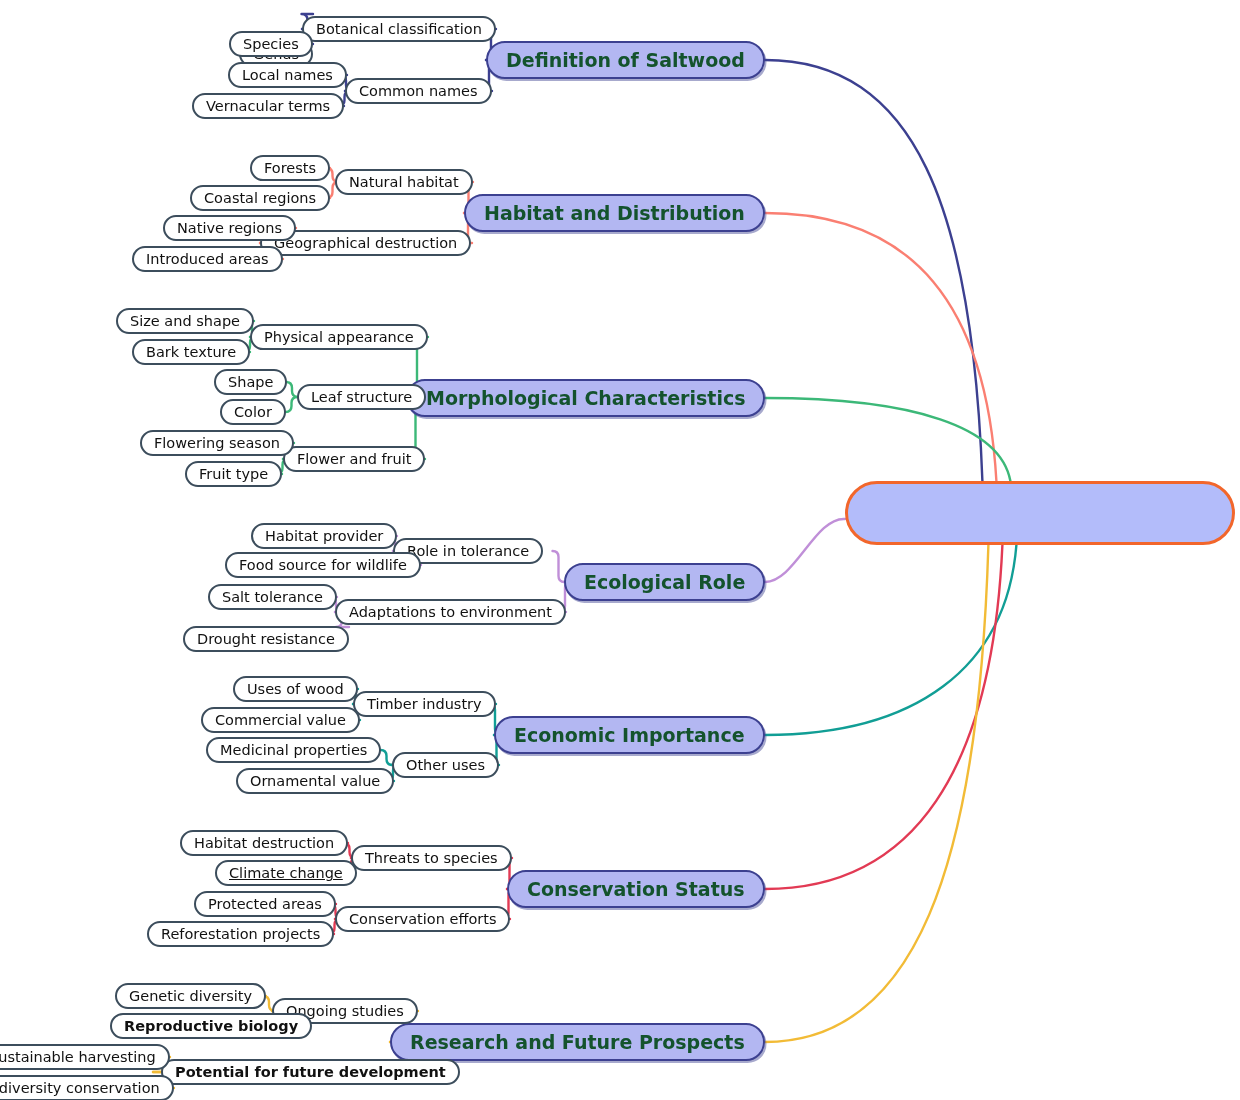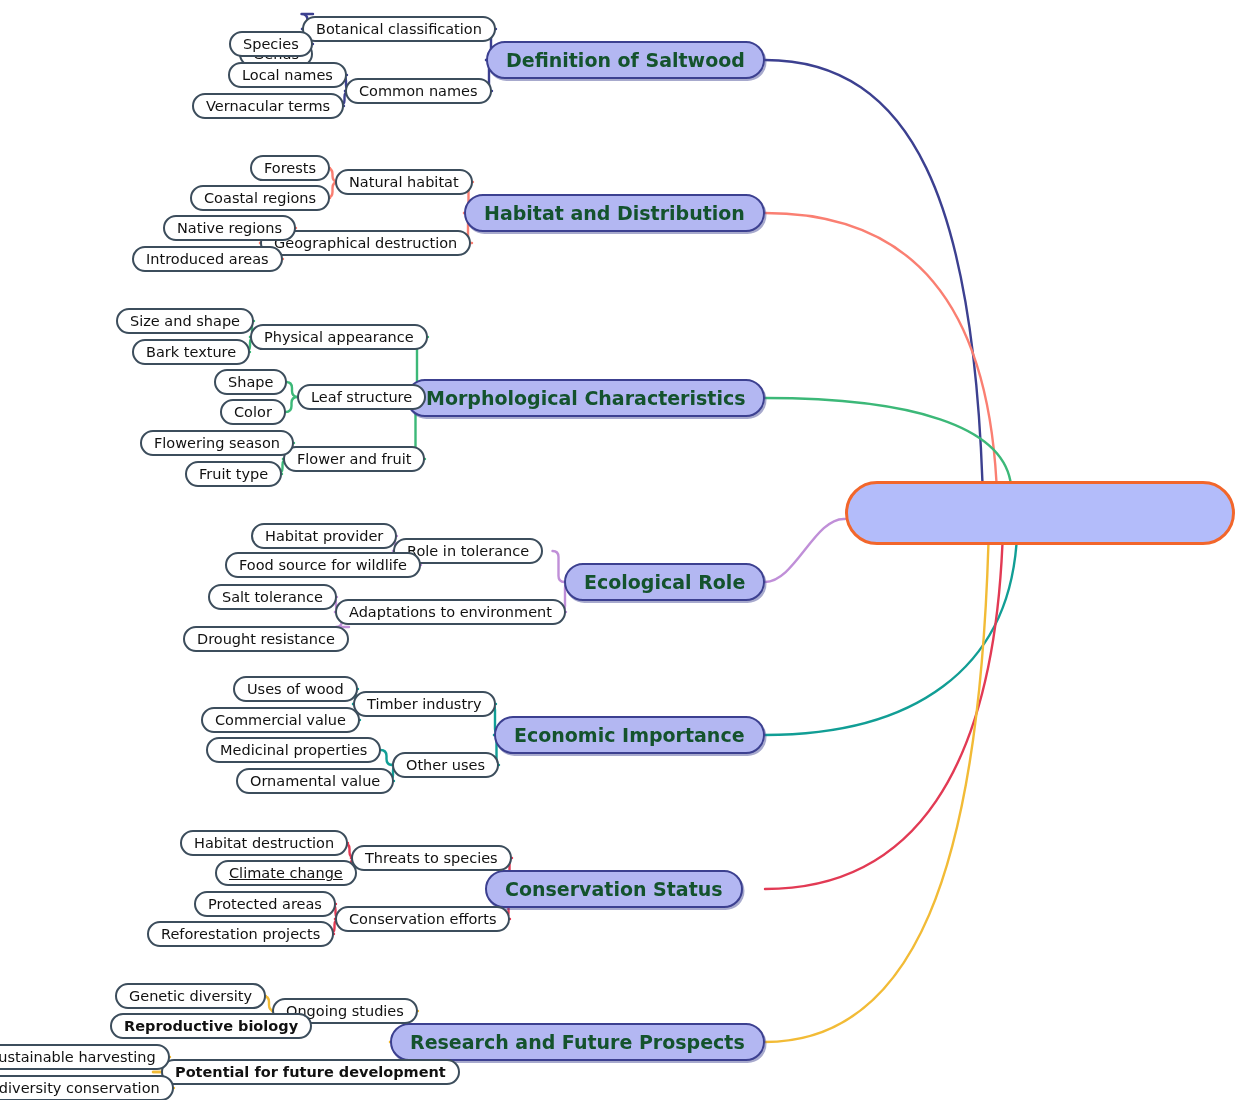--- a/index.html
+++ b/index.html
@@ -184,21 +184,21 @@
       </div>
       <div class="node leaf" style="left: 392px; top: 752px;">
         <span>Other uses</span>
       </div>
       <div class="node leaf" style="left: 206px; top: 737px;">
         <span>Medicinal properties</span>
       </div>
       <div class="node leaf" style="left: 236px; top: 768px;">
         <span>Ornamental value</span>
       </div>
-      <div class="node branch" style="left: 485px; top: 870px;">
+      <div class="node branch" style="left: 507px; top: 870px;">
         <span>Conservation Status</span>
       </div>
       <div class="node leaf" style="left: 351px; top: 845px;">
         <span>Threats to species</span>
       </div>
       <div class="node leaf" style="left: 180px; top: 830px;">
         <span>Habitat destruction</span>
       </div>
       <div class="node leaf" style="left: 215px; top: 860px; text-decoration: underline;">
         <span>Climate change</span>

